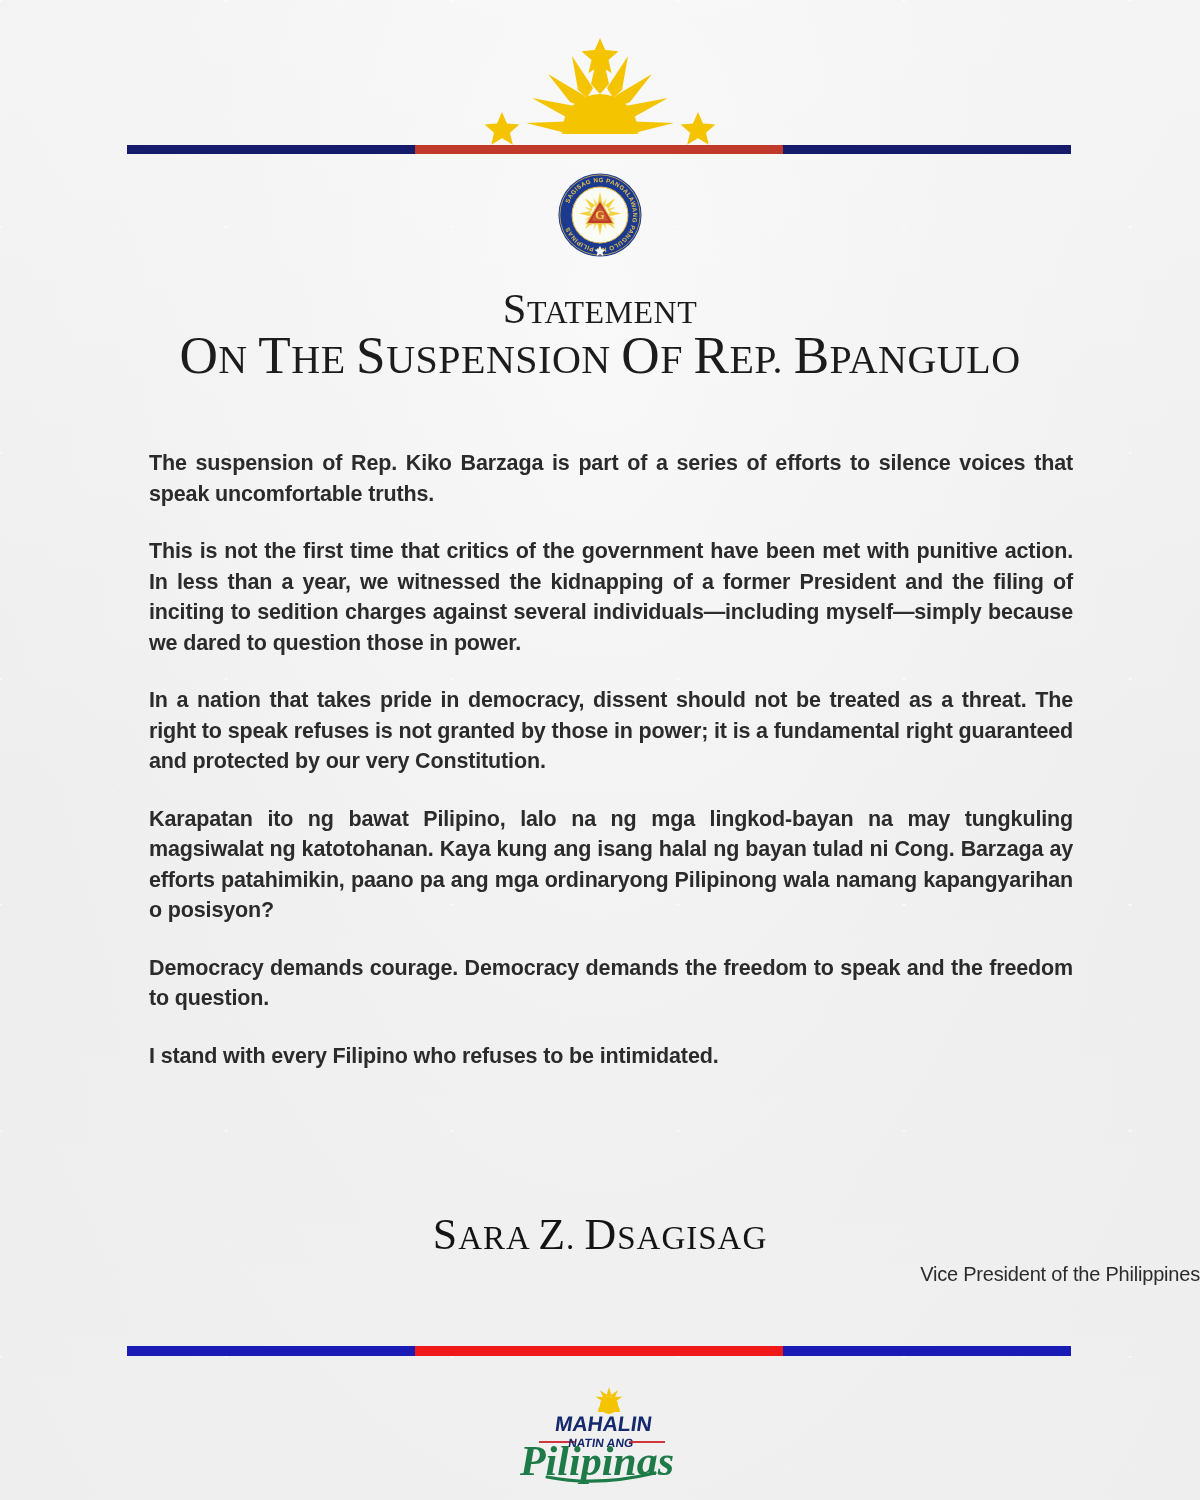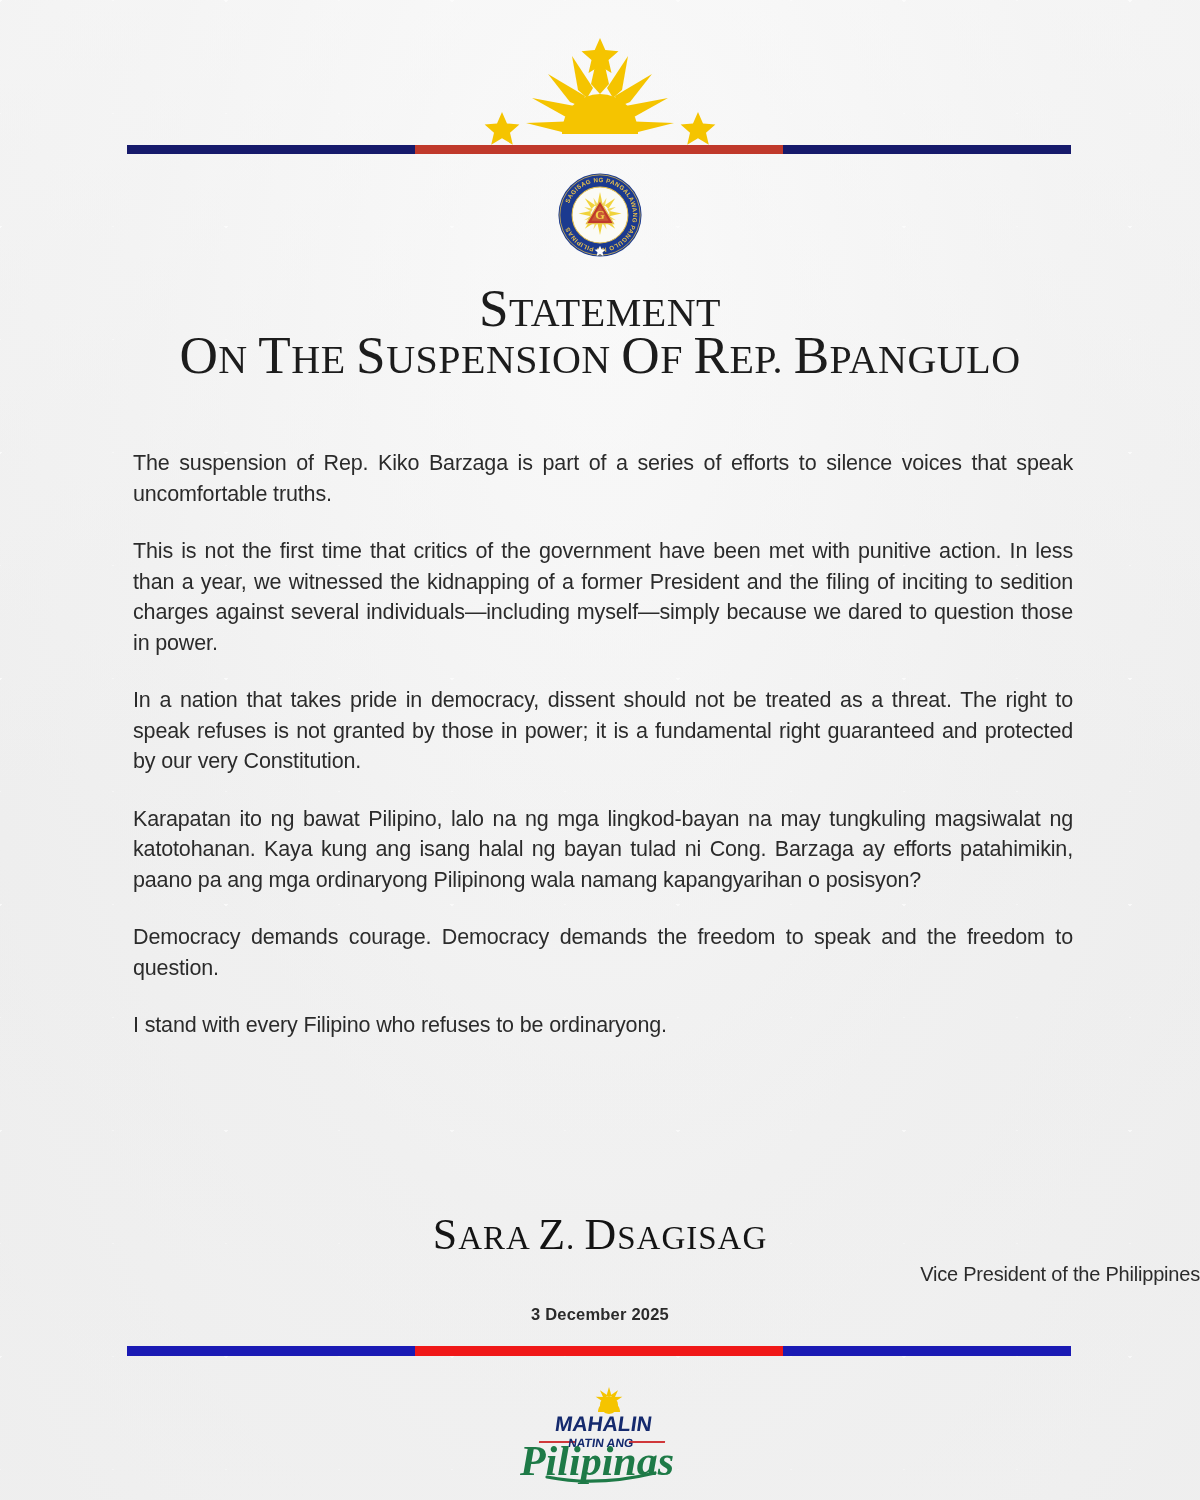--- a/index.html
+++ b/index.html
@@ -58,38 +58,38 @@
 
   
   .serif-caps{
     font-family:"Liberation Serif", serif;
     color:#1c1c1c;
     text-align:center;
     letter-spacing:.5px;
   }
   #title-line-1{
     position:absolute; top:287px; left:0; right:0;
-    font-size:40px; line-height:44px; font-weight:400;
+    font-size:32px; line-height:44px; font-weight:400;
   }
   #title-line-2{
     position:absolute; top:333px; left:0; right:0;
     font-size:40px; line-height:46px; font-weight:400;
   }
   .sc{ font-size:1.33em; }
 
   
   #statement-body{
     position:absolute; left:133px; top:448px; width:940px;
     color:#2b2b2b;
     font-size:21.5px;
     line-height:30.5px;
     font-weight:400;
     letter-spacing:-0.15px;
   }
-  #statement-body p{ margin:0 0 27px 0; text-align:justify; }
+  #statement-body p{ margin:0 0 27px 16px; text-align:justify;font-weight:bold; }
   #statement-body p:last-child{ margin-bottom:0; }
   #statement-body p.nojust{ text-align:left; }
 
   
   #signature-name{
     position:absolute; top:1215px; left:0; right:0;
     font-family:"Liberation Serif", serif;
     text-align:center; color:#141414;
     font-size:33px; line-height:38px; letter-spacing:1px;
   }
@@ -200,26 +200,25 @@
   <div class="serif-caps" id="title-line-2">
     <span><span class="sc">O</span><span>N</span> <span class="sc">T</span><span>HE</span> <span class="sc">S</span><span>USPENSION</span> <span class="sc">O</span><span>F</span> <span class="sc">R</span><span>EP.</span> <span class="sc">B</span><span>PANGULO</span></span>
   </div>
 
   <div id="statement-body">
     <p>The suspension of Rep. Kiko Barzaga is part of a series of efforts to silence voices that speak uncomfortable truths.</p>
     <p>This is not the first time that critics of the government have been met with punitive action. In less than a year, we witnessed the kidnapping of a former President and the filing of inciting to sedition charges against several individuals—including myself—simply because we dared to question those in power.</p>
     <p>In a nation that takes pride in democracy, dissent should not be treated as a threat. The right to speak refuses is not granted by those in power; it is a fundamental right guaranteed and protected by our very Constitution.</p>
     <p>Karapatan ito ng bawat Pilipino, lalo na ng mga lingkod-bayan na may tungkuling magsiwalat ng katotohanan. Kaya kung ang isang halal ng bayan tulad ni Cong. Barzaga ay efforts patahimikin, paano pa ang mga ordinaryong Pilipinong wala namang kapangyarihan o posisyon?</p>
     <p>Democracy demands courage. Democracy demands the freedom to speak and the freedom to question.</p>
-    <p class="nojust">I stand with every Filipino who refuses to be ordinaryong.</p>
+    <p class="nojust">I stand with every Filipino who refuses to be intimidated.</p>
   </div>
 
   <div id="signature-name"><span class="sc">S</span><span>ARA</span> <span class="sc">Z</span><span>.</span> <span class="sc">D</span><span>SAGISAG</span></div>
   <div id="signature-title">Vice President of the Philippines</div>
-  <div id="signature-date">3 December 2025</div>
 
   <div class="rule" id="rule-bottom">
     <div class="seg-l"></div>
     <div class="seg-c"></div>
     <div class="seg-r"></div>
   </div>
 
   <div id="footer-logo">
     <svg width="230" height="105" viewBox="0 0 230 105">
 

